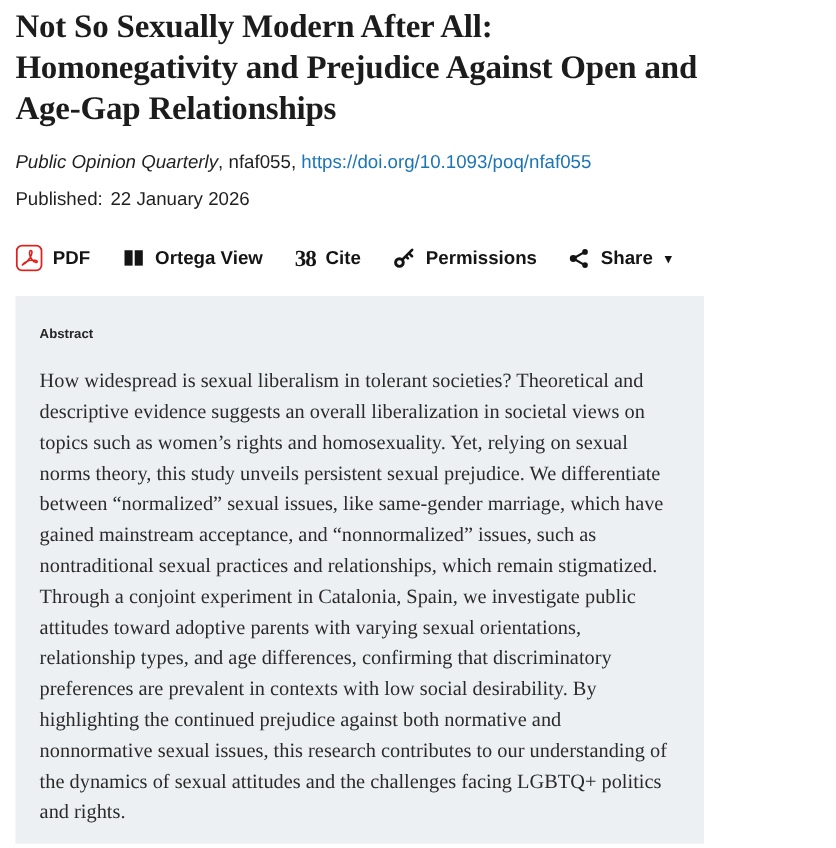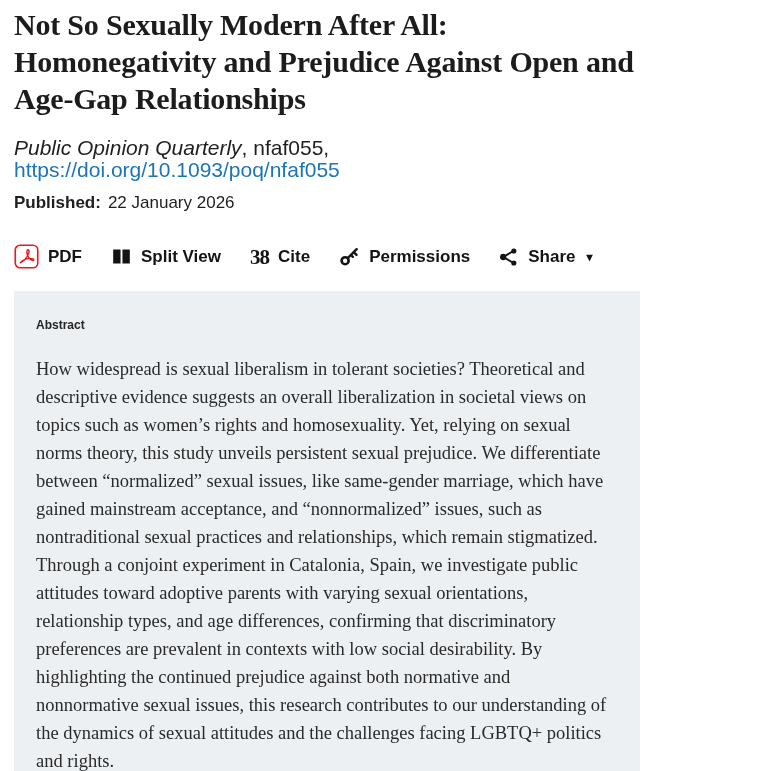--- a/index.html
+++ b/index.html
@@ -28,30 +28,30 @@
     font-size:17px;
     line-height:22px;
   }
   .author-link{color:#1c75b5;text-decoration:none;cursor:pointer;}
   .author-sep{color:#1f1f1f;}
   .email-icon{display:inline-block;vertical-align:-1px;margin-left:5px;}
 
   
   .cite-line{
     margin:20px 14px 0 14px;
-    font-size:21px;line-height:22px;color:#1f1f1f;
+    font-size:17px;line-height:22px;color:#1f1f1f;
   }
   .journal-name{font-style:italic;}
   .doi-link{color:#1c75b5;text-decoration:none;cursor:pointer;}
 
   .published-line{
     margin:11px 14px 0 14px;
     font-size:17px;line-height:22px;color:#1f1f1f;
   }
-  .published-label{font-weight:bold;}
+  .published-label{font-weight:normal;}
   .published-date{margin-left:7px;text-align:right;}
 
   
   .toolbar{
     margin:30px 14px 0 14px;
     display:flex;align-items:center;gap:29px;
     font-size:17px;font-weight:bold;color:#141414;
   }
   .tool{display:flex;align-items:center;gap:9px;cursor:pointer;white-space:nowrap;justify-content:center;}
   .tool svg{display:block;}
@@ -116,21 +116,21 @@
       <span>PDF</span>
     </div>
 
     <div class="tool">
       <span>
         <svg width="21" height="21" viewBox="0 0 24 24">
           <rect x="2.5" y="4" width="8.4" height="16" fill="#141414"></rect>
           <rect x="13.1" y="4" width="8.4" height="16" fill="#141414"></rect>
         </svg>
       </span>
-      <span>Split View</span>
+      <span>Ortega View</span>
     </div>
 
     <div class="tool">
       <span class="cite-glyph">38</span>
       <span>Cite</span>
     </div>
 
     <div class="tool">
       <span>
         <svg width="21" height="21" viewBox="0 0 24 24">

